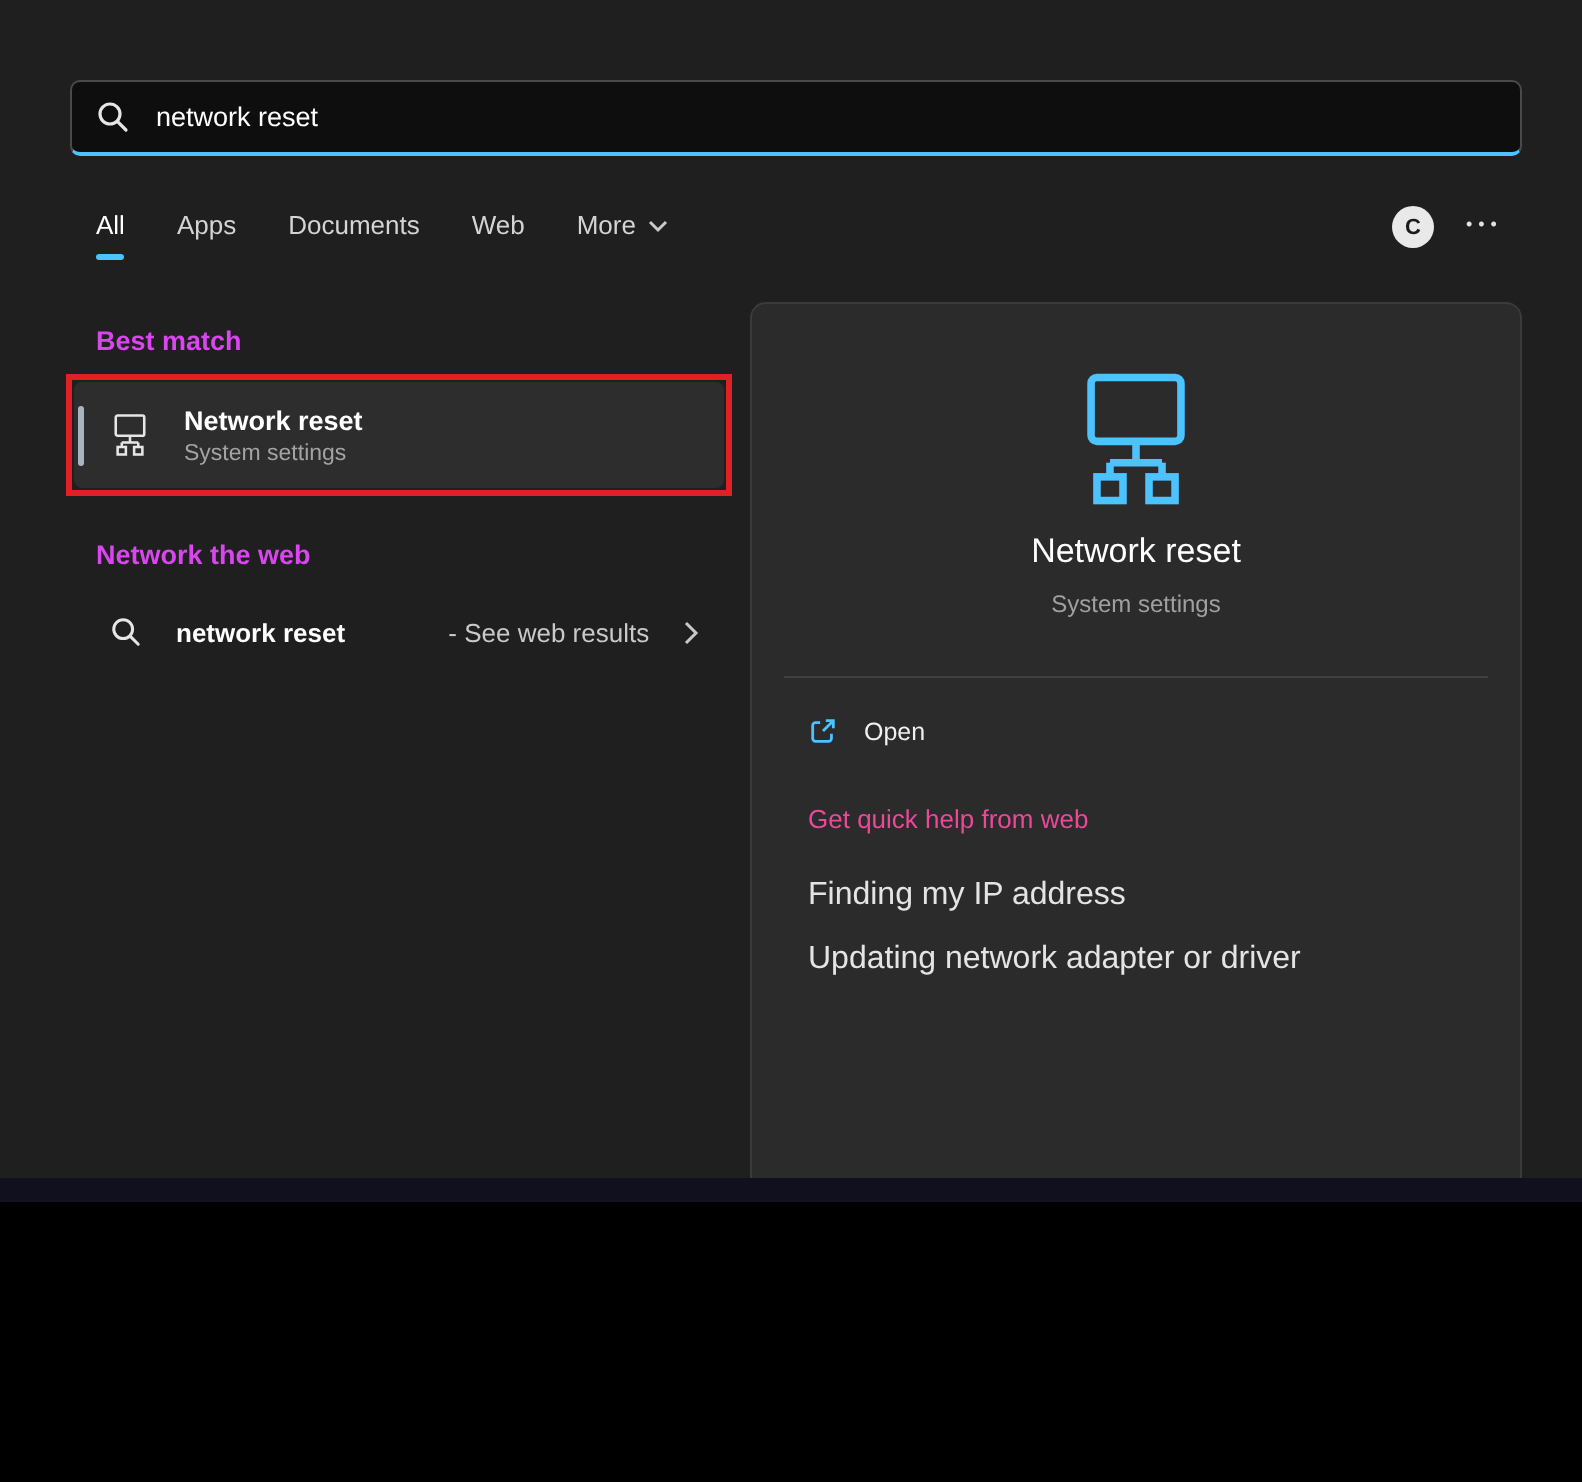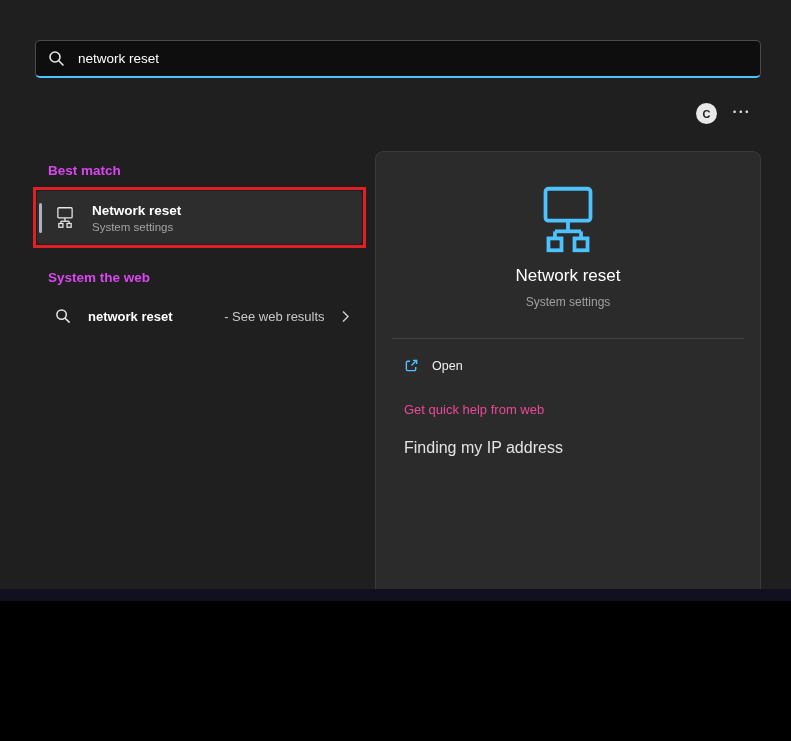--- a/index.html
+++ b/index.html
@@ -130,20 +130,34 @@
   <div class="search-box">
     <span style="display:flex;">
       <svg width="17" height="17" viewBox="0 0 17 17" class="light-stroke">
         <circle cx="7" cy="7" r="5" fill="none" stroke="currentColor" stroke-width="1.6"></circle>
         <line x1="10.8" y1="10.8" x2="15" y2="15" stroke="currentColor" stroke-width="1.6" stroke-linecap="round"></line>
       </svg>
     </span>
     <input type="text" value="network reset" style="">
   </div>
 
+  <div class="tabs">
+    <div class="tab active">All</div>
+    <div class="tab">Apps</div>
+    <div class="tab">Documents</div>
+    <div class="tab">Web</div>
+    <div class="tab">
+      <span>More</span>
+      <span style="display:flex;">
+        <svg width="10" height="9" viewBox="0 0 10 9" class="dim-stroke">
+          <path d="M1 3 L5 7 L9 3" fill="none" stroke="currentColor" stroke-width="1.5"></path>
+        </svg>
+      </span>
+    </div>
+  </div>
 
   <div class="avatar">C</div>
   <div class="dots-btn">•••</div>
 
   <div class="section-heading heading-best">Best match</div>
 
   <div class="best-match-item">
     <span class="selection-bar"></span>
     <span style="display:flex;">
       <svg width="24" height="23" viewBox="0 0 64 60" class="light-stroke">
@@ -157,21 +171,21 @@
       </svg>
     </span>
     <span class="item-text">
       <div class="item-title">Network reset</div>
       <div class="item-subtitle">System settings</div>
     </span>
   </div>
 
   <div class="annotation-box"></div>
 
-  <div class="section-heading heading-web">System the web</div>
+  <div class="section-heading heading-web">Network the web</div>
 
   <div class="web-result">
     <span style="display:flex;">
       <svg width="16" height="16" viewBox="0 0 17 17" class="light-stroke">
         <circle cx="7" cy="7" r="5" fill="none" stroke="currentColor" stroke-width="1.6"></circle>
         <line x1="10.8" y1="10.8" x2="15" y2="15" stroke="currentColor" stroke-width="1.6" stroke-linecap="round"></line>
       </svg>
     </span>
     <span class="web-text">
       <span class="web-query">network reset</span><span class="web-suffix"> - See web results</span>
@@ -209,17 +223,18 @@
           <path d="M9.5 2.5 H13.5 V6.5" fill="none" stroke="currentColor" stroke-width="1.5"></path>
           <line x1="13.5" y1="2.5" x2="8" y2="8" stroke="currentColor" stroke-width="1.5"></line>
         </svg>
       </span>
       <span class="open-label">Open</span>
     </div>
 
     <div class="help-heading">Get quick help from web</div>
 
     <div class="help-link help-link-1">Finding my IP address</div>
+    <div class="help-link help-link-2">Updating network adapter or driver</div>
   </div>
 
   <div class="taskbar"></div>
 
 </div>
 
 </body></html>

